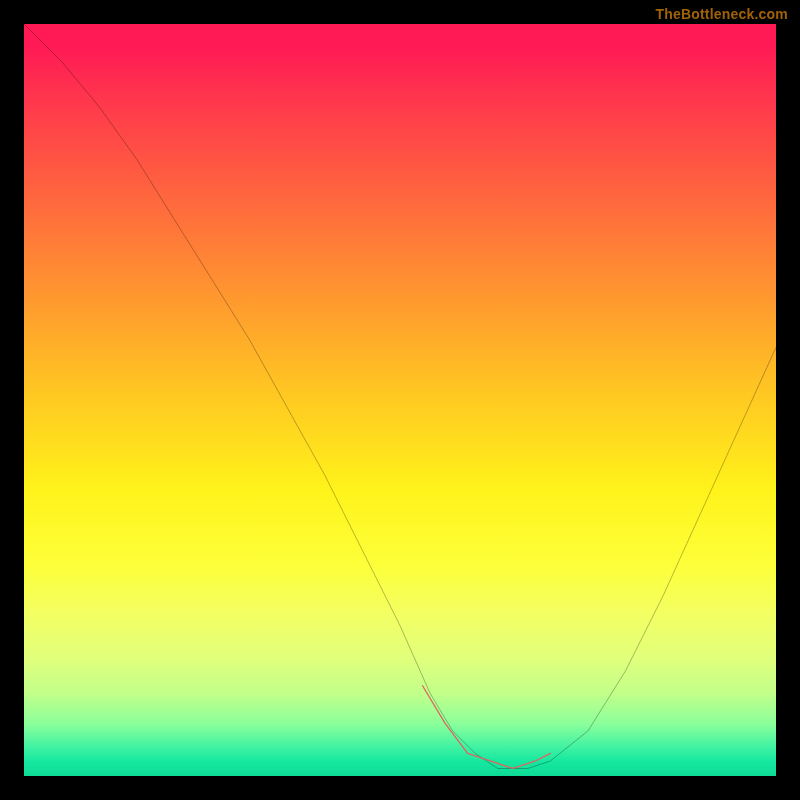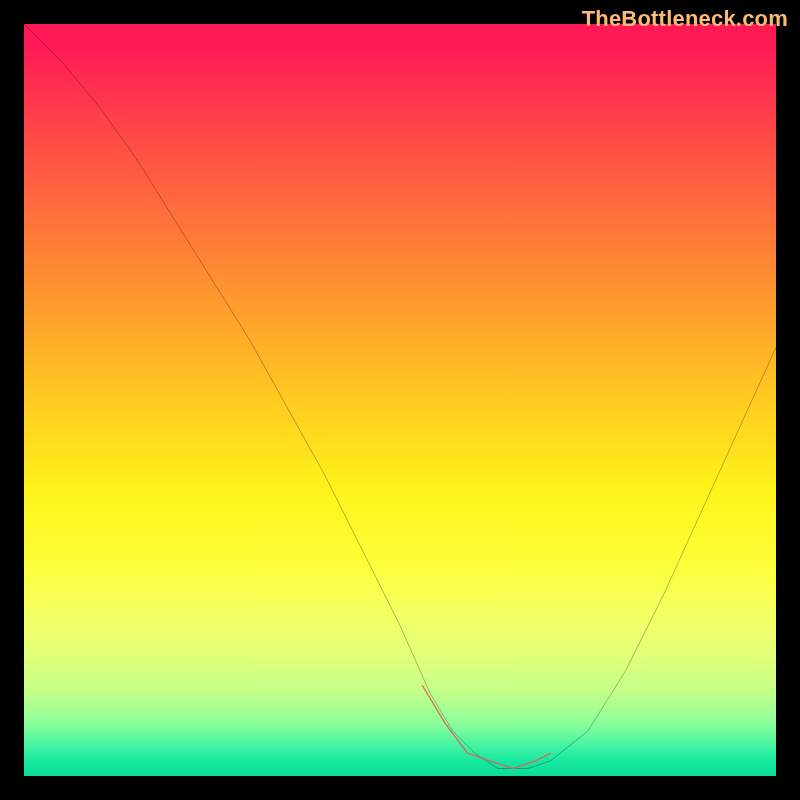--- a/index.html
+++ b/index.html
@@ -8,23 +8,23 @@
     position: relative;
     width: 800px;
     height: 800px;
     background: #000;
   }
   .watermark {
     position: absolute;
     top: 6px;
     right: 12px;
     font-family: Arial, Helvetica, sans-serif;
-    font-size: 22px;
+    font-size: 14px;
     font-weight: 600;
-    color: #fdba74;
+    color: #a16207;
     letter-spacing: 0.2px;
     z-index: 50;
   }
   .plot-area {
     position: absolute;
     left: 24px;
     top: 24px;
     width: 752px;
     height: 752px;
   }

